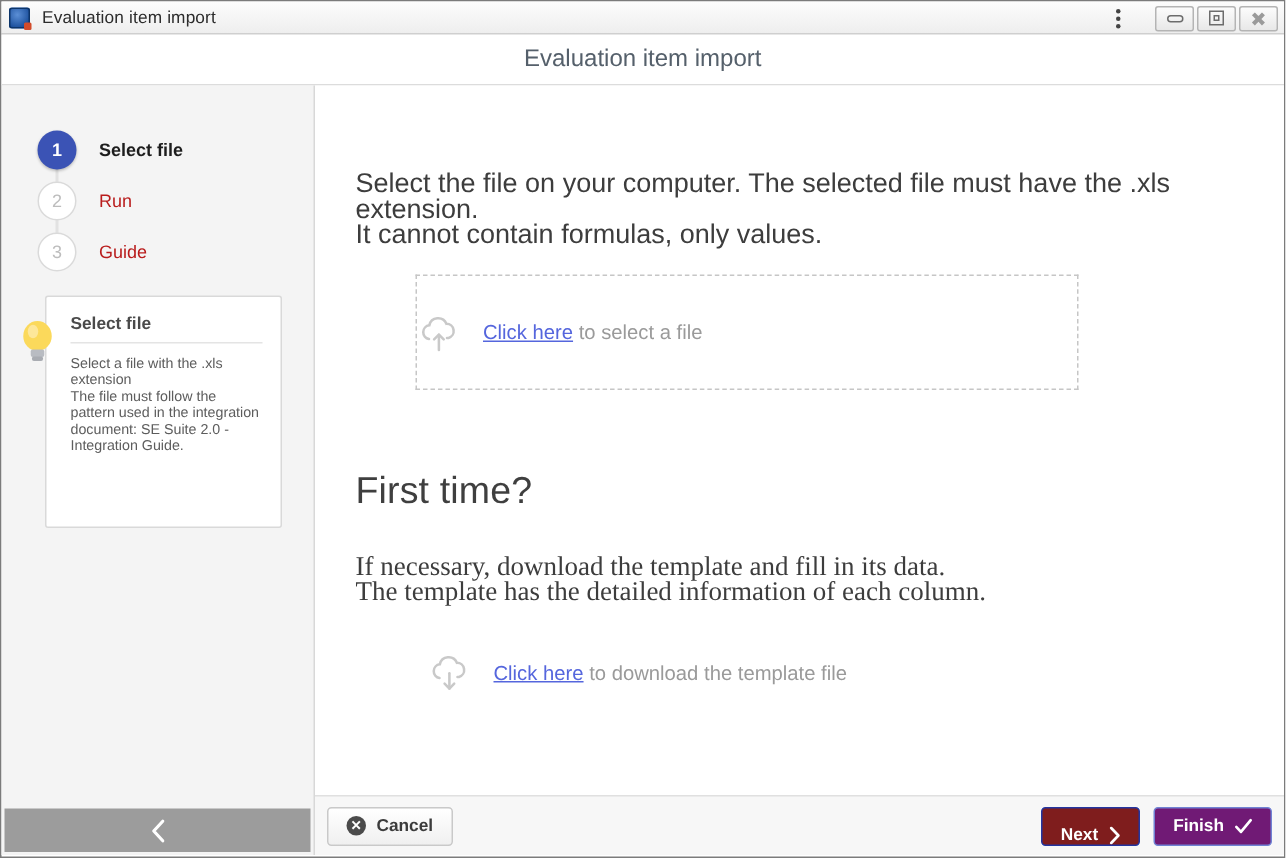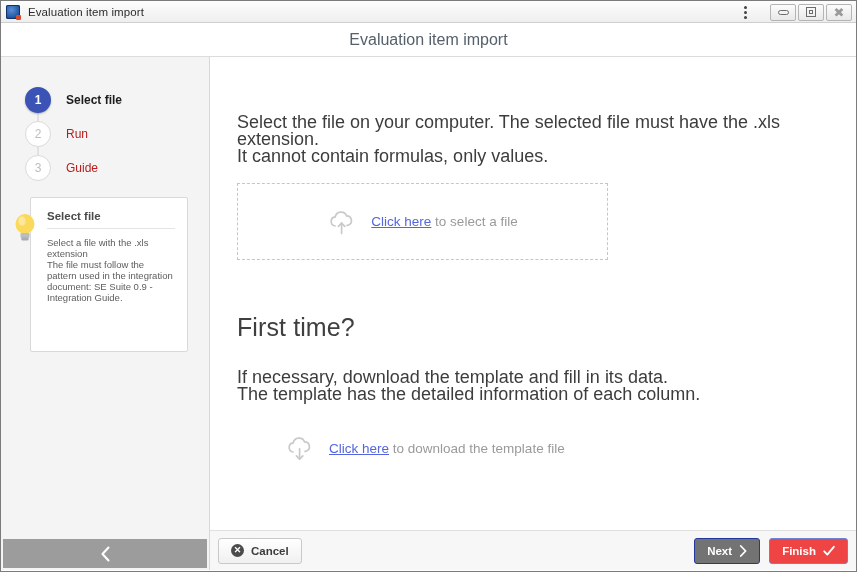--- a/index.html
+++ b/index.html
@@ -227,38 +227,38 @@
   }
   .para {
     margin-top: 27px;
     font-size: 18px;
     color: #3d3d3d;
     line-height: 17px;
     white-space: pre-line;
   }
   .dropzone {
     margin-top: 18px;
-    width: 371px;
+    width: 442px;
     height: 77px;
     border: 1px dashed #c6c6c6;
     display: flex;
     align-items: center;
-    justify-content: center;
-    cursor: pointer;
+    cursor: pointer;
+    margin-left: 40px;
   }
   .dz-inner { display: flex; align-items: center; }
   .cloud-icon { margin-right: 14px; display: block; }
   .link-row { font-size: 13.5px; color: #9a9a9a; }
   .link {
     color: #5566dd;
     text-decoration: underline;
     cursor: pointer;
   }
   .h1-second { margin-top: 53px; }
-  .para-second { margin-top: 27px; }
+  .para-second { margin-top: 27px; font-family: Liberation Serif, serif; }
   .download-row {
     margin-top: 32px;
     margin-left: 48px;
     display: flex;
     align-items: center;
     cursor: pointer;
   }
 
   
   .footer {
@@ -298,28 +298,29 @@
     font-weight: bold;
   }
   .footer-spacer { flex: 1; }
   .btn-previous {
     background: linear-gradient(#fdfdfd, #f2f2f2);
     border: 1px solid #dcdcdc;
     color: #b9b9b9;
     min-width: 79px;
   }
   .btn-next {
-    background: #737373;
+    background: #7f1d1d;
     border: 1px solid #2335a0;
     color: #ffffff;
     min-width: 66px;
     margin-left: 15px;
+    align-items: flex-end;
   }
   .btn-finish {
-    background: #ef4444;
+    background: #701a75;
     border: 1px solid #7082d4;
     color: #ffffff;
     min-width: 72px;
     margin-left: 9px;
   }
   .chev { margin: 0 0 0 7px; }
   .chev-l { margin: 0 7px 0 0; }
 </style>
 </head>
 <body>
@@ -381,21 +382,21 @@
       <div class="tip-wrap">
         <svg class="bulb" viewBox="0 0 22 30">
           <ellipse cx="11" cy="11" rx="9.5" ry="10" fill="#fbd95b"></ellipse>
           <ellipse cx="8" cy="8" rx="3.5" ry="4.5" fill="#fde79a"></ellipse>
           <rect x="6.5" y="20" width="9" height="5" rx="1.3" fill="#b9bcc2"></rect>
           <rect x="7.3" y="24.6" width="7.4" height="3" rx="1.3" fill="#a9acb2"></rect>
         </svg>
         <div class="tip-card">
           <div class="tip-title">Select file</div>
           <div class="tip-text">Select a file with the .xls extension
-The file must follow the pattern used in the integration document: SE Suite 0.9 - Integration Guide.</div>
+The file must follow the pattern used in the integration document: SE Suite 2.0 - Integration Guide.</div>
         </div>
       </div>
 
       <div class="sidebar-spacer"></div>
 
       <div class="collapse-bar">
         <svg width="11" height="16" viewBox="0 0 11 16">
           <path d="M8.5 1.5 L2.5 8 L8.5 14.5" fill="none" stroke="#ffffff" stroke-width="2.1" stroke-linecap="round" stroke-linejoin="round"></path>
         </svg>
       </div>

